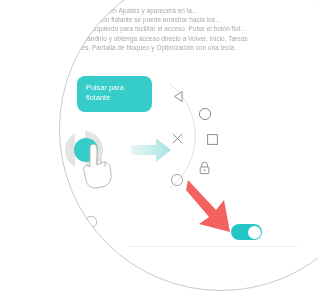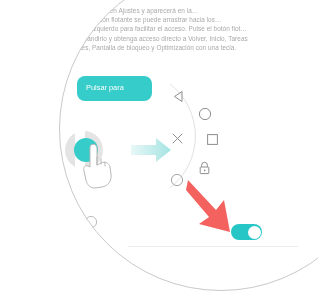--- a/index.html
+++ b/index.html
@@ -225,20 +225,21 @@
       <div class="intro">
         <span>…botón flotante en Ajustes y aparecerá en la…</span>
         <span>…allas. El botón flotante se puede arrastrar hacia los…</span>
         <span>…recho o izquierdo para facilitar el acceso. Pulse el botón flot…</span>
         <span>para expandirlo y obtenga acceso directo a Volver, Inicio, Tareas</span>
         <span>recientes, Pantalla de bloqueo y Optimización con una tecla.</span>
       </div>
 
       <div class="tooltip">
         <span>Pulsar para</span>
+        <span>flotante</span>
       </div>
 
       <div class="fab-ring"></div>
       <div class="fab-ring-cut"></div>
       <div class="fab"></div>
       <svg class="hand" viewBox="0 0 40 48">
         <g fill="#ffffff" stroke="#b8b8b8" stroke-width="1" stroke-linejoin="round" stroke-linecap="round">
           <path d="M13 4 C16 2 19 4 19 8 L19 24 L23 22 C27 20 31 22 32 26
                    L33 33 C34 40 30 45 24 46 L17 47 C12 47 9 44 8 39
                    L6 30 C5 26 7 24 10 25 L12 26 L12 9 C12 6 12 5 13 4 Z"></path>

